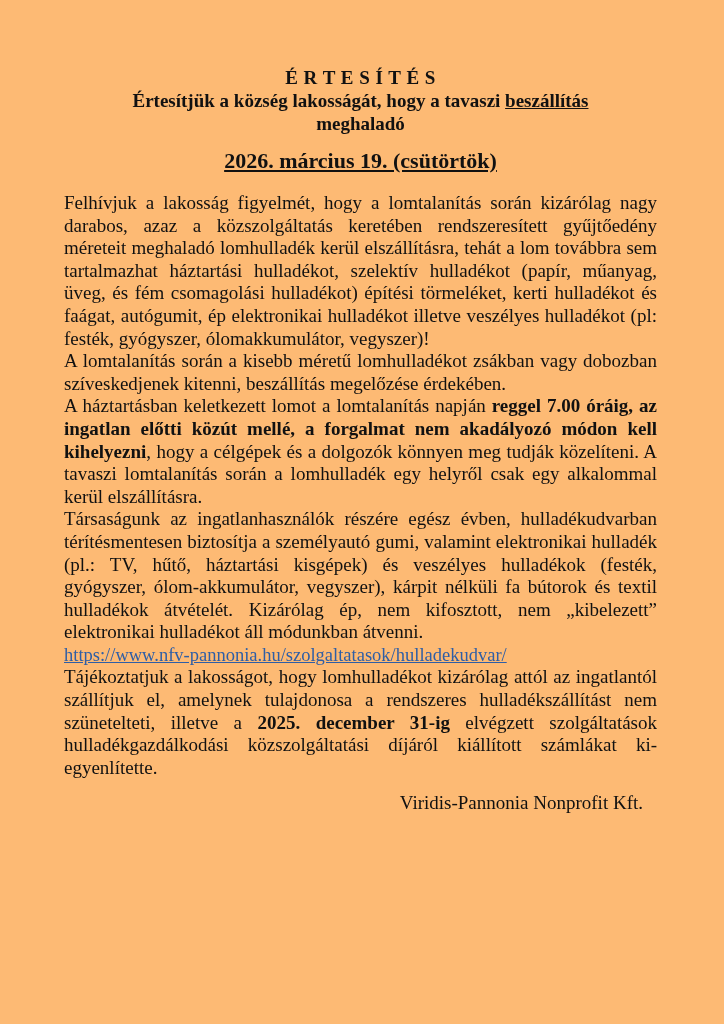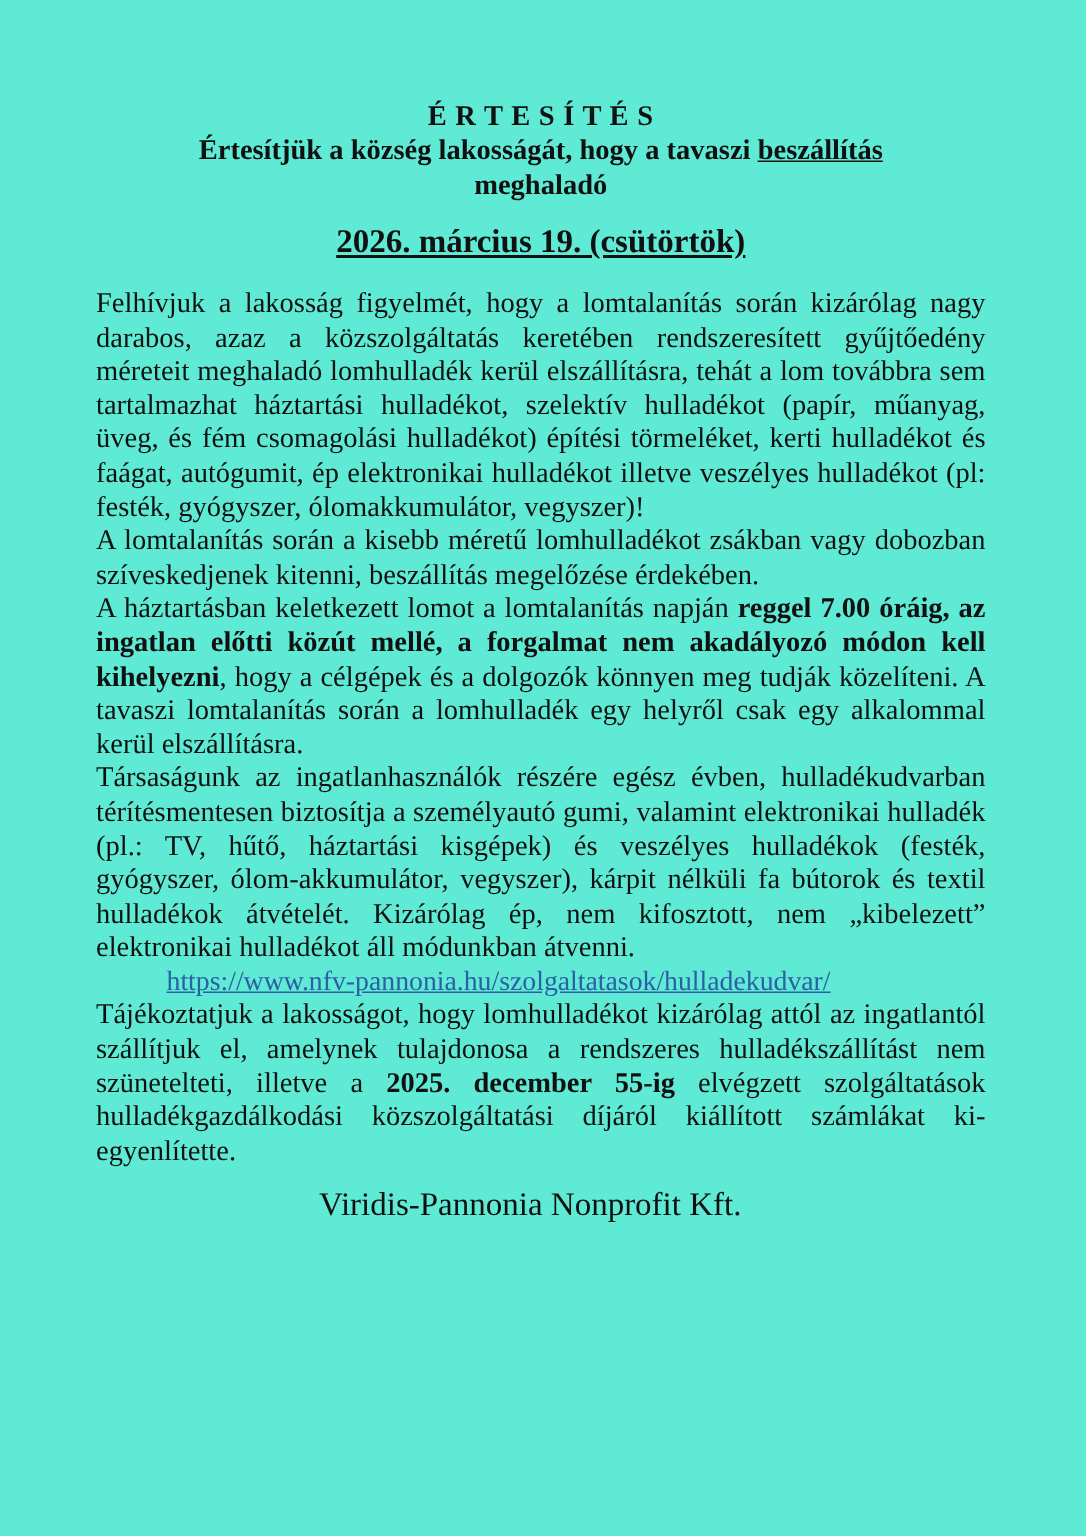--- a/index.html
+++ b/index.html
@@ -1,20 +1,20 @@
 <!DOCTYPE html>
 <html lang="hu"><head>
 <meta charset="utf-8">
 <style>
   html, body { margin: 0; padding: 0; background: #ffffff; }
   .page {
     position: relative;
     width: 724px;
     height: 1024px;
-    background: #5eead4;
+    background: #fdba74;
     font-family: "Liberation Serif", "DejaVu Serif", serif;
     color: #111111;
     box-sizing: border-box;
     padding: 66px 67px 0 64px;
     overflow: hidden;
   }
   .doc-header {
     text-align: center;
     font-weight: bold;
     font-size: 19px;
@@ -35,27 +35,26 @@
     line-height: 22.6px;
     text-align: justify;
   }
   .doc-body p { margin: 0; }
   b, .bold { font-weight: bold; }
   .link-line { margin: 0; text-align: left; }
   .link-line a {
     color: #2e5ea6;
     text-decoration: underline;
     font-size: 18.5px;
-    margin-left: 47px;
   }
   .signature {
     margin-top: 12px;
-    text-align: center;
+    text-align: right;
     padding-right: 14px;
-    font-size: 22px;
+    font-size: 19px;
     line-height: 23px;
   }
 </style>
 </head>
 <body>
 
 <div class="page">
 
   <div class="doc-header">
     <div class="doc-title">É R T E S Í T É S</div>
@@ -63,18 +62,18 @@
     <div>meghaladó</div>
     <div class="doc-date">2026. március 19. (csütörtök)</div>
   </div>
 
   <div class="doc-body">
     <p>Felhívjuk a lakosság figyelmét, hogy a lomtalanítás során kizárólag nagy darabos, azaz a közszolgáltatás keretében rendszeresített gyűjtőedény méreteit meghaladó lomhulladék kerül elszállításra, tehát a lom továbbra sem tartalmazhat háztartási hulladékot, szelektív hulladékot (papír, mű­anyag, üveg, és fém csomagolási hulladékot) építési törmeléket, kerti hulladékot és faágat, autógumit, ép elektronikai hulladékot illetve veszé­lyes hulladékot (pl: festék, gyógyszer, ólomakkumulátor, vegyszer)!</p>
     <p>A lomtalanítás során a kisebb méretű lomhulladékot zsákban vagy do­bozban szíveskedjenek kitenni, beszállítás megelőzése érdekében.</p>
     <p><span>A háztartásban keletkezett lomot a lomtalanítás napján </span><b>reggel 7.00 óráig, az ingatlan előtti közút mellé, a forgalmat nem akadályozó módon kell kihelyezni</b><span>, hogy a célgépek és a dolgozók könnyen meg tudják kö­zelíteni. A tavaszi lomtalanítás során a lomhulladék egy helyről csak egy alkalommal kerül elszállításra.</span></p>
     <p>Társaságunk az ingatlanhasználók részére egész évben, hulladékudvar­ban térítésmentesen biztosítja a személyautó gumi, valamint elektronikai hulladék (pl.: TV, hűtő, háztartási kisgépek) és veszélyes hulladékok (festék, gyógyszer, ólom-akkumulátor, vegyszer), kárpit nélküli fa búto­rok és textil hulladékok átvételét. Kizárólag ép, nem kifosztott, nem „ki­belezett” elektronikai hulladékot áll módunkban átvenni.</p>
     <p class="link-line"><a href="#">https://www.nfv-pannonia.hu/szolgaltatasok/hulladekudvar/</a></p>
-    <p><span>Tájékoztatjuk a lakosságot, hogy lomhulladékot kizárólag attól az ingat­lantól szállítjuk el, amelynek tulajdonosa a rendszeres hulladékszállítást nem szünetelteti, illetve a </span><b>2025. december 55-ig</b><span> elvégzett szolgáltatások hulladékgazdálkodási közszolgáltatási díjáról kiállított számlákat ki­egyenlítette.</span></p>
+    <p><span>Tájékoztatjuk a lakosságot, hogy lomhulladékot kizárólag attól az ingat­lantól szállítjuk el, amelynek tulajdonosa a rendszeres hulladékszállítást nem szünetelteti, illetve a </span><b>2025. december 31-ig</b><span> elvégzett szolgáltatások hulladékgazdálkodási közszolgáltatási díjáról kiállított számlákat ki­egyenlítette.</span></p>
   </div>
 
   <div class="signature">Viridis-Pannonia Nonprofit Kft.</div>
 
 </div>
 
 </body></html>

